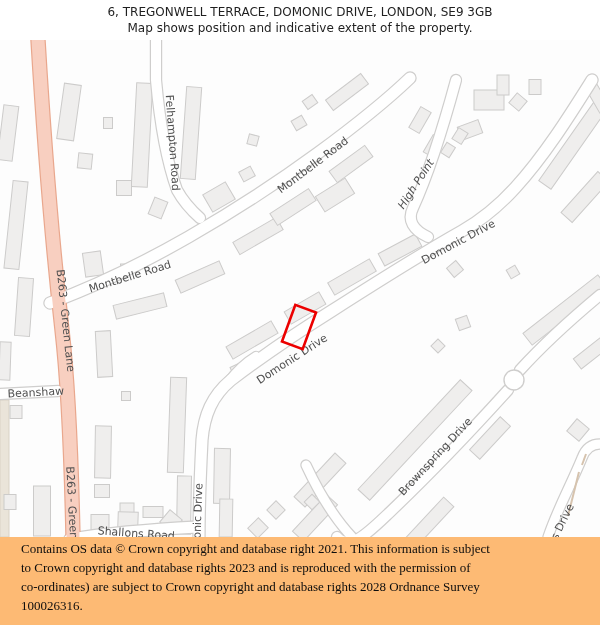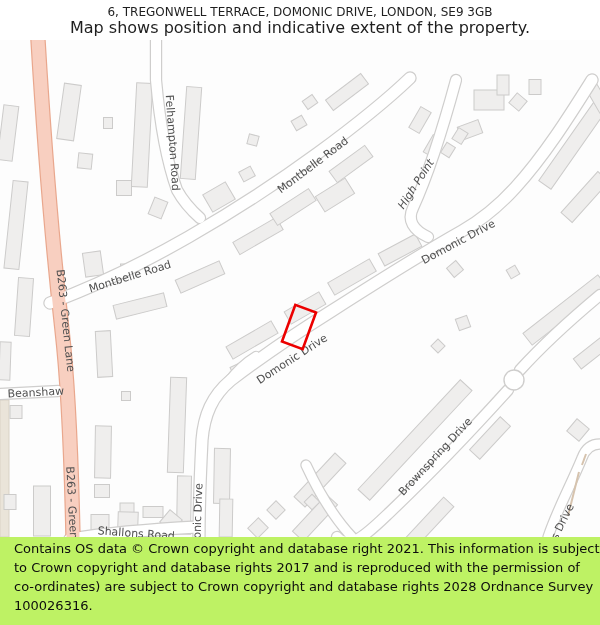--- a/index.html
+++ b/index.html
@@ -5,28 +5,29 @@
   html,body{margin:0;padding:0;}
   body{
     width:600px;height:625px;overflow:hidden;background:#ffffff;
     font-family:"DejaVu Sans", sans-serif;
   }
   .header{
     width:600px;height:40px;background:#ffffff;text-align:center;
     padding-top:4px;box-sizing:border-box;
   }
   .header .line1{font-size:12px;color:#1f1f1f;line-height:16px;}
-  .header .line2{font-size:16px;color:#1f1f1f;line-height:16px;}
+  .header .line2{font-size:12px;color:#1f1f1f;line-height:16px;}
   .map-wrap{
     position:relative;width:600px;height:497px;background:#fdfdfd;overflow:hidden;
   }
   .map-wrap svg{position:absolute;left:0;top:0;}
   .footer{
-    width:600px;height:88px;background:#bef264;box-sizing:border-box;
-    padding:2px 2px 0 14px;
+    width:600px;height:88px;background:#fdba74;box-sizing:border-box;
+    padding:2px 2px 0 21px;
+    font-family:Liberation Serif, serif;
   }
   .footer .fline{font-size:13px;line-height:19px;color:#0d0d0d;white-space:nowrap;}
 </style>
 </head>
 <body>
 
 <div class="header">
   <div class="line1">6, TREGONWELL TERRACE, DOMONIC DRIVE, LONDON, SE9 3GB</div>
   <div class="line2">Map shows position and indicative extent of the property.</div>
 </div>
@@ -147,16 +148,16 @@
       <text x="0" y="0" fill="#4f4f4f" font-size="11px" font-family="&quot;DejaVu Sans&quot;, sans-serif" text-anchor="middle" font-style="normal" transform="translate(294,322) rotate(-33)">Domonic Drive</text>
       <text x="0" y="0" fill="#4f4f4f" font-size="11px" font-family="&quot;DejaVu Sans&quot;, sans-serif" text-anchor="middle" font-style="normal" transform="translate(201,484) rotate(-88)">Domonic Drive</text>
       <text x="0" y="0" fill="#4f4f4f" font-size="11px" font-family="&quot;DejaVu Sans&quot;, sans-serif" text-anchor="middle" font-style="normal" transform="translate(438,419) rotate(-47)">Brownspring Drive</text>
       <text x="0" y="0" fill="#4f4f4f" font-size="11px" font-family="&quot;DejaVu Sans&quot;, sans-serif" text-anchor="middle" font-style="normal" transform="translate(559,497) rotate(-64)">Slades Drive</text>
       <rect x="-11" y="-19.5" width="22" height="39" fill="none" stroke="#ec0000" stroke-width="2.6" transform="translate(299,287) rotate(20)"></rect>
     </svg>
 </div>
 
 <div class="footer">
   <div class="fline">Contains OS data © Crown copyright and database right 2021. This information is subject</div>
-  <div class="fline">to Crown copyright and database rights 2017 and is reproduced with the permission of</div>
+  <div class="fline">to Crown copyright and database rights 2023 and is reproduced with the permission of</div>
   <div class="fline">co-ordinates) are subject to Crown copyright and database rights 2028 Ordnance Survey</div>
   <div class="fline">100026316.</div>
 </div>
 
 </body></html>

